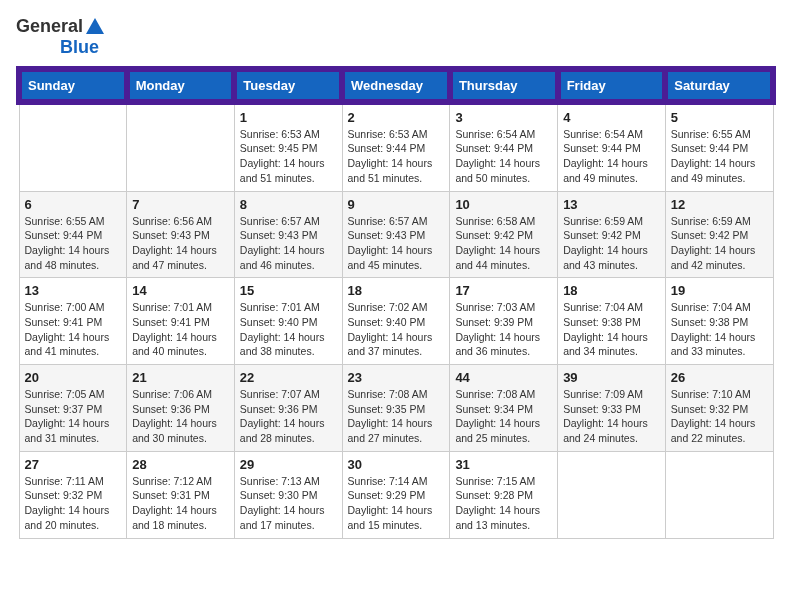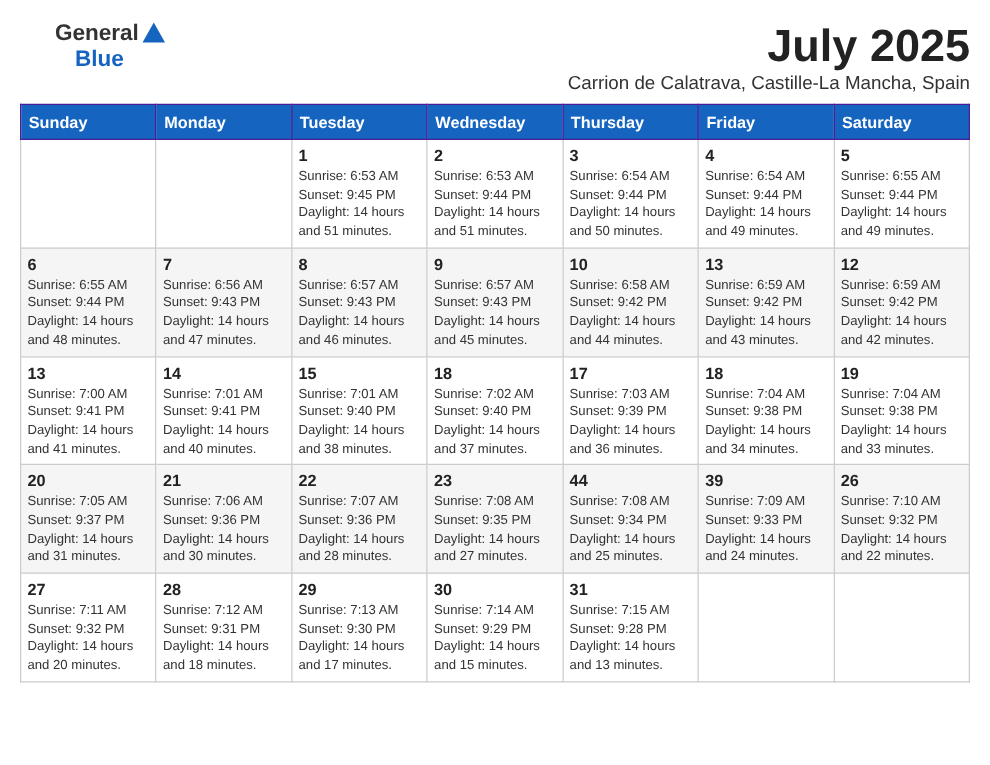--- a/index.html
+++ b/index.html
@@ -18,21 +18,21 @@
     }
     .logo {
       display: flex;
       align-items: center;
     }
     .logo-text {
       font-size: 18px;
       font-weight: bold;
       line-height: 1.1;
     }
-    .logo-general { color: #333; margin-left: 28px; }
+    .logo-general { color: #333; }
     .logo-blue { color: #1565c0; margin-left: 44px; }
     .logo-icon {
       width: 22px;
       height: 22px;
       margin-left: 2px;
     }
     .title-block {
       text-align: right;
     }
     .month-title {
@@ -49,21 +49,21 @@
       border-collapse: collapse;
       border: 1px solid #ccc;
     }
     .calendar th {
       background: #1565c0;
       color: #fff;
       text-align: left;
       padding: 6px 6px;
       font-size: 13px;
       font-weight: bold;
-      border: 1px solid #4c1d95;
+      border: 6px solid #4c1d95;
     }
     .calendar td {
       vertical-align: top;
       padding: 5px 5px;
       border: 1px solid #ccc;
       font-size: 11px;
       color: #333;
       width: 108px;
       min-height: 80px;
       background: #fff;
@@ -94,24 +94,20 @@
   <div class="logo">
     <div>
       <div class="logo-text">
         <span class="logo-general">General</span><svg class="logo-icon" viewBox="0 0 22 22" style="display:inline-block;vertical-align:middle;margin:0 1px;">
             <polygon points="11,2 20,18 2,18" fill="#1565c0"></polygon>
           </svg><br>
         <span class="logo-blue">Blue</span>
       </div>
     </div>
   </div>
-  <div class="title-block">
-    <div class="month-title">July 2025</div>
-    <div class="location-title">Carrion de Calatrava, Castille-La Mancha, Spain</div>
-  </div>
 </div>
 
 <table class="calendar">
   <thead>
     <tr>
 
     <th>Sunday</th>
         <th>Monday</th>
         <th>Tuesday</th>
         <th>Wednesday</th>

